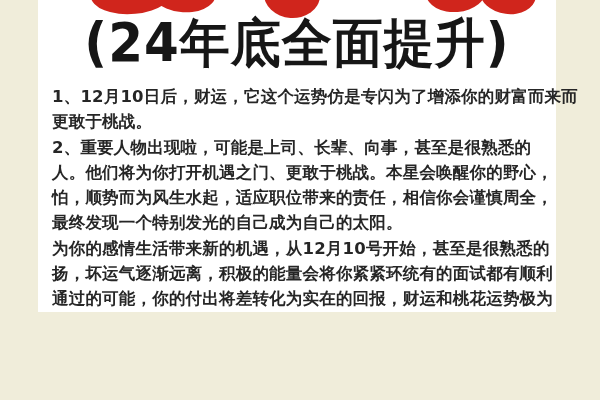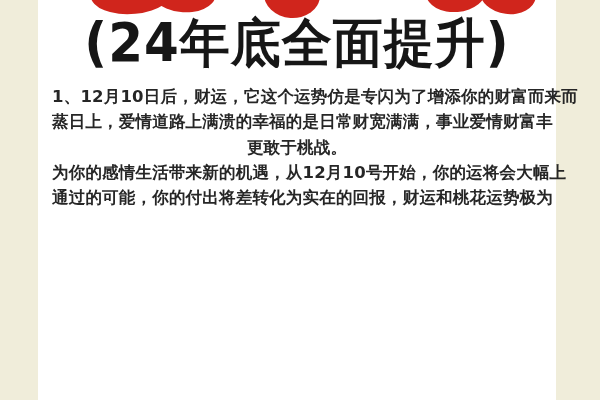--- a/index.html
+++ b/index.html
@@ -11,21 +11,21 @@
     height: 400px;
     overflow: hidden;
     background: #f0edda; 
   }
 
   .card {
     position: absolute;
     left: 38px;
     top: 0;
     width: 518px;
-    height: 400px;
+    height: 312px;
     background: #ffffff;
   }
 
   
   .stroke { position: absolute; background: #d0251c; border-radius: 50%; }
   .stroke-1 { left: 52px;  top: -32px; width: 86px;  height: 46px; transform: rotate(-6deg); }
   .stroke-2 { left: 110px; top: -30px; width: 68px;  height: 42px; transform: rotate(8deg); }
   .stroke-3 { left: 226px; top: -28px; width: 56px;  height: 46px; transform: rotate(4deg); }
   .stroke-4 { left: 388px; top: -28px; width: 60px;  height: 40px; transform: rotate(-5deg); }
   .stroke-5 { left: 442px; top: -26px; width: 56px;  height: 40px; transform: rotate(7deg); }
@@ -48,21 +48,20 @@
   .body-text {
     position: absolute;
     left: 14px;
     top: 84px;
     width: 490px;
   }
 
   .line {
     height: 25.3px;
     line-height: 25.3px;
-    text-align: center;
     font-size: 16.5px;
     font-weight: 700;
     color: #262626;
     letter-spacing: 0.2px;
     white-space: nowrap;
   }
 </style>
 </head>
 <body>
 
@@ -72,20 +71,24 @@
     <div class="stroke stroke-1"></div>
     <div class="stroke stroke-2"></div>
     <div class="stroke stroke-3"></div>
     <div class="stroke stroke-4"></div>
     <div class="stroke stroke-5"></div>
 
     <div class="subtitle">(24年底全面提升)</div>
 
     <div class="body-text">
       <div class="line">1、12月10日后，财运，它这个运势仿是专闪为了增添你的财富而来而</div>
-      <div class="line">蒸日上，爱情道路上满溃的幸福的是日常财宽满满，事业爱情财富丰</div>
       <div class="line">更敢于桃战。</div>
-      <div class="line">为你的感情生活带来新的机遇，从12月10号开始，你的运将会大幅上</div>
+      <div class="line">2、重要人物出现啦，可能是上司、长辈、向事，甚至是很熟悉的</div>
+      <div class="line">人。他们将为你打开机遇之门、更敢于桃战。本星会唤醒你的野心，</div>
+      <div class="line">怕，顺势而为风生水起，适应职位带来的责任，相信你会谨慎周全，</div>
+      <div class="line">最终发现一个特别发光的自己成为自己的太阳。</div>
+      <div class="line">为你的感情生活带来新的机遇，从12月10号开始，甚至是很熟悉的</div>
+      <div class="line">扬，坏运气逐渐远离，积极的能量会将你紧紧环统有的面试都有顺利</div>
       <div class="line">通过的可能，你的付出将差转化为实在的回报，财运和桃花运势极为</div>
     </div>
 
   </div>
 </div>
 
 </body></html>

